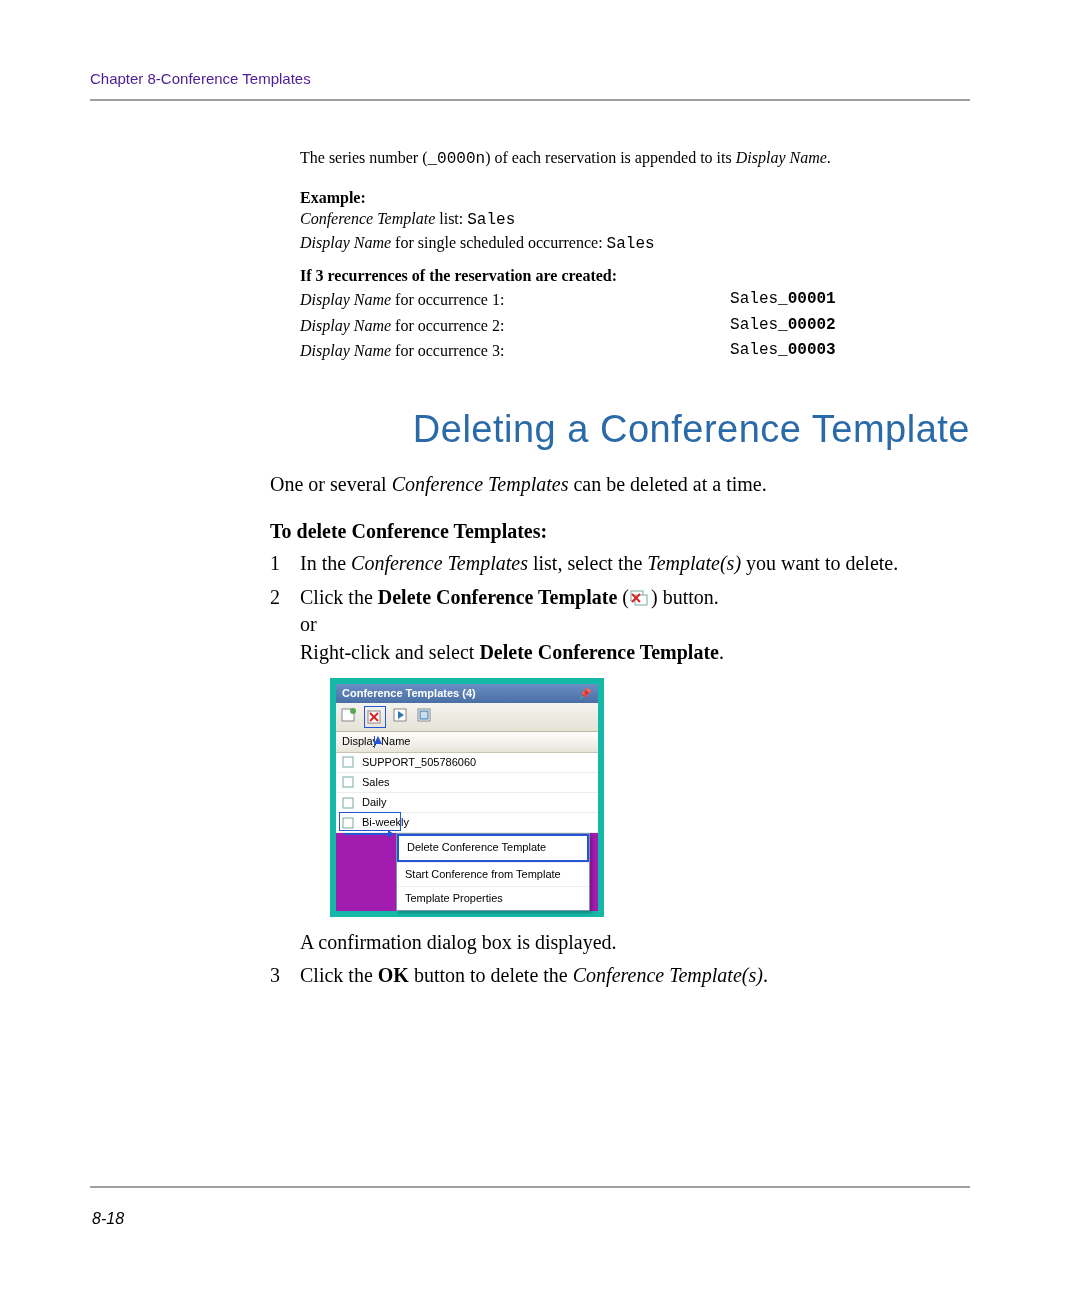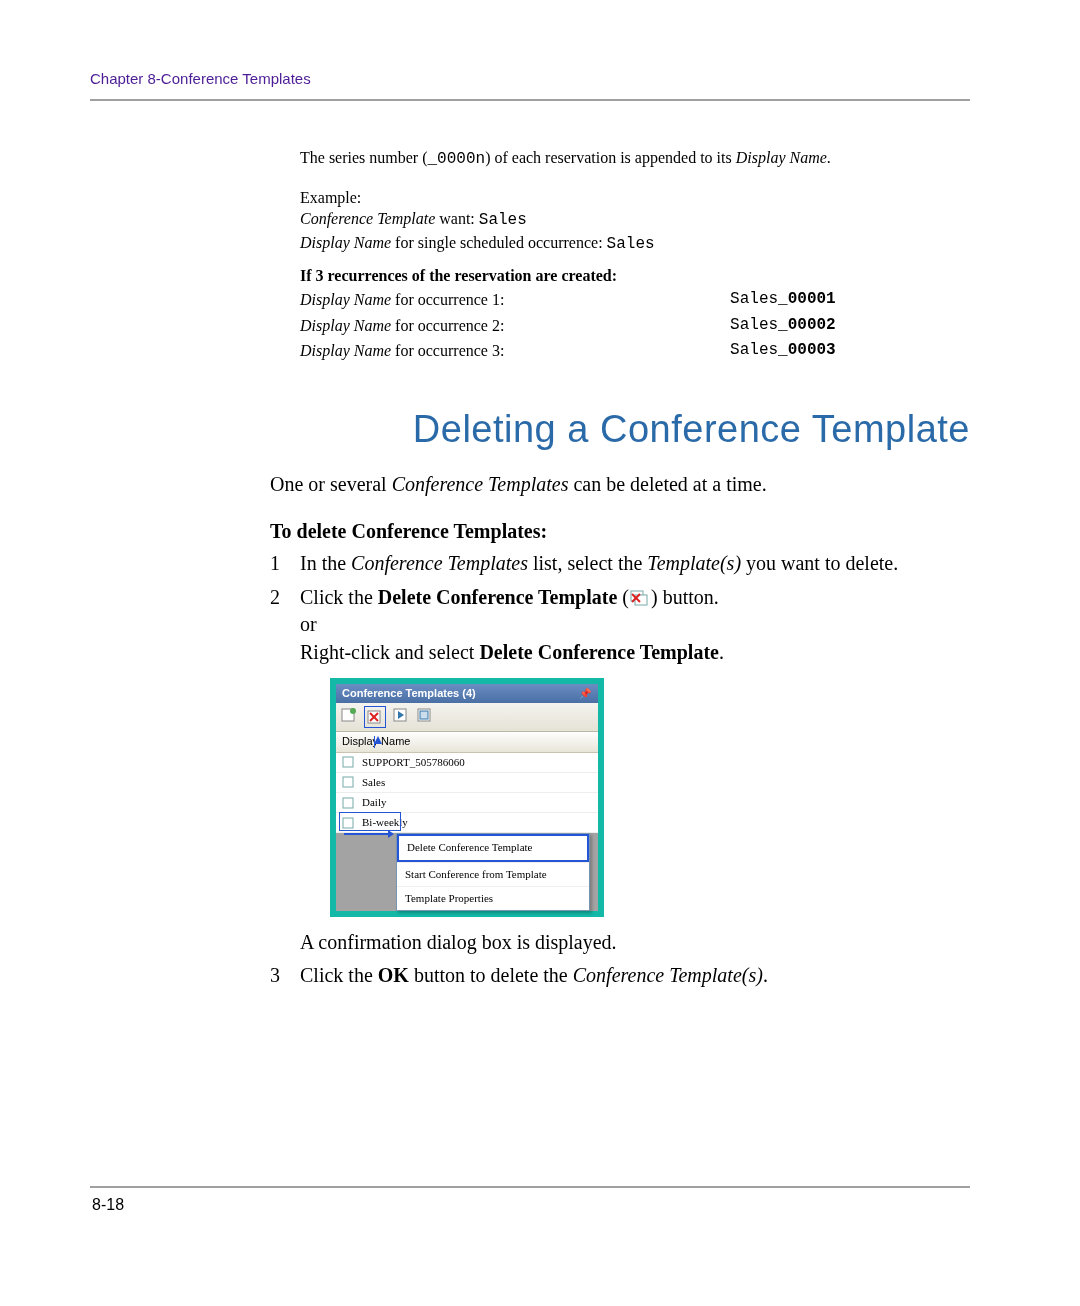--- a/index.html
+++ b/index.html
@@ -30,33 +30,34 @@
   .foot-rule {
     border: none;
     border-top: 2px solid #a0a0a0;
     position: absolute;
     left: 90px; right: 110px;
     bottom: 110px;
   }
   .page-number {
     position: absolute;
     left: 92px;
-    bottom: 92px;
+    bottom: 78px;
     font-family: Arial, Helvetica, sans-serif;
     font-size: 16px;
+    font-style: italic;
   }
   .body-block {
     margin-left: 210px;
     font-size: 16px;
     line-height: 1.35;
   }
   .mono { font-family: "Courier New", Courier, monospace; }
   .italic { font-style: italic; }
   .bold { font-weight: bold; }
-  .example-label { font-weight: normal; margin-top: 10px; }
+  .example-label { font-weight: bold; margin-top: 10px; }
   .occ-table { width: 100%; border-collapse: collapse; }
   .occ-table td { padding: 2px 0; }
   .occ-table td.val { text-align: left; padding-left: 60px; white-space: nowrap; }
   h1.section-title {
     margin: 44px 0 14px 0;
     font-family: Arial, Helvetica, sans-serif;
     font-weight: 400;
     font-size: 38px;
     color: #2a6aa8;
     letter-spacing: 0.5px;
@@ -108,21 +109,21 @@
   }
   .ui-row {
     background:#fff;
     border-bottom:1px solid #eee;
     padding:2px 6px;
     display:flex; align-items:center; gap:6px;
     position: relative;
   }
   .ui-row.sel { background:#fff; }
   .row-highlight { position:absolute; left:3px; top:-1px; width:60px; height:17px; border:1.5px solid #2455d6; pointer-events:none; }
-  .ui-body-bg { background:#a3a3a3;font-family:Liberation Serif, serif; }
+  .ui-body-bg { background:#a21caf; }
   .ctx-menu {
     position: relative;
     margin-left: 60px;
     margin-top: 0;
     width: 192px;
     background:#fff;
     border:1px solid #7a95b0;
     box-shadow: 2px 2px 3px rgba(0,0,0,.25);
   }
   .ctx-item { padding:4px 8px; border-top:1px solid #eee; }
@@ -143,21 +144,21 @@
   <hr class="head-rule">
 
   <div class="body-block">
     <p>
       <span>The series number (</span><span class="mono">_0000n</span><span>) of each reservation is appended to its </span><span class="italic">Display Name</span><span>.</span>
     </p>
 
     <div class="example-label">Example:</div>
 
     <div>
-      <span class="italic">Conference Template</span><span> want: </span><span class="mono">Sales</span>
+      <span class="italic">Conference Template</span><span> list: </span><span class="mono">Sales</span>
     </div>
     <div>
       <span class="italic">Display Name</span><span> for single scheduled occurrence: </span><span class="mono">Sales</span>
     </div>
 
     <div class="bold" style="margin-top:10px">If 3 recurrences of the reservation are created:</div>
 
     <table class="occ-table">
       <tbody>
           <tr>

